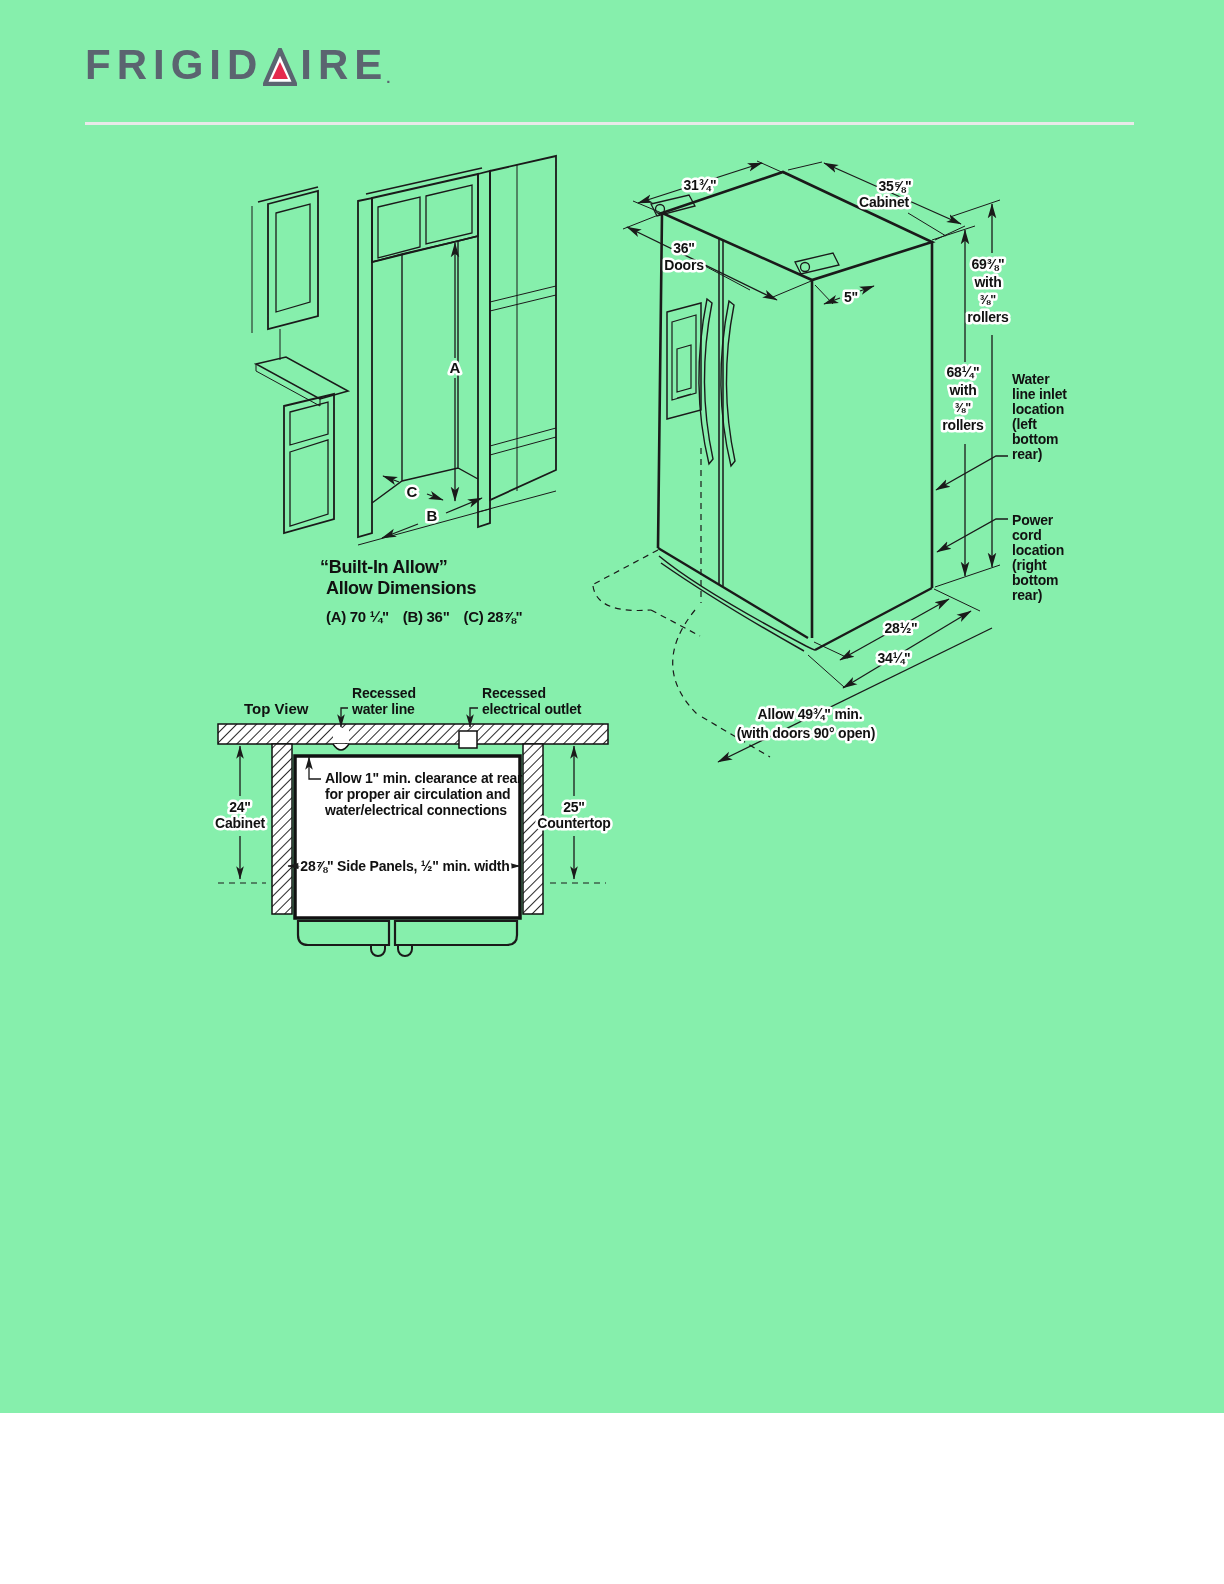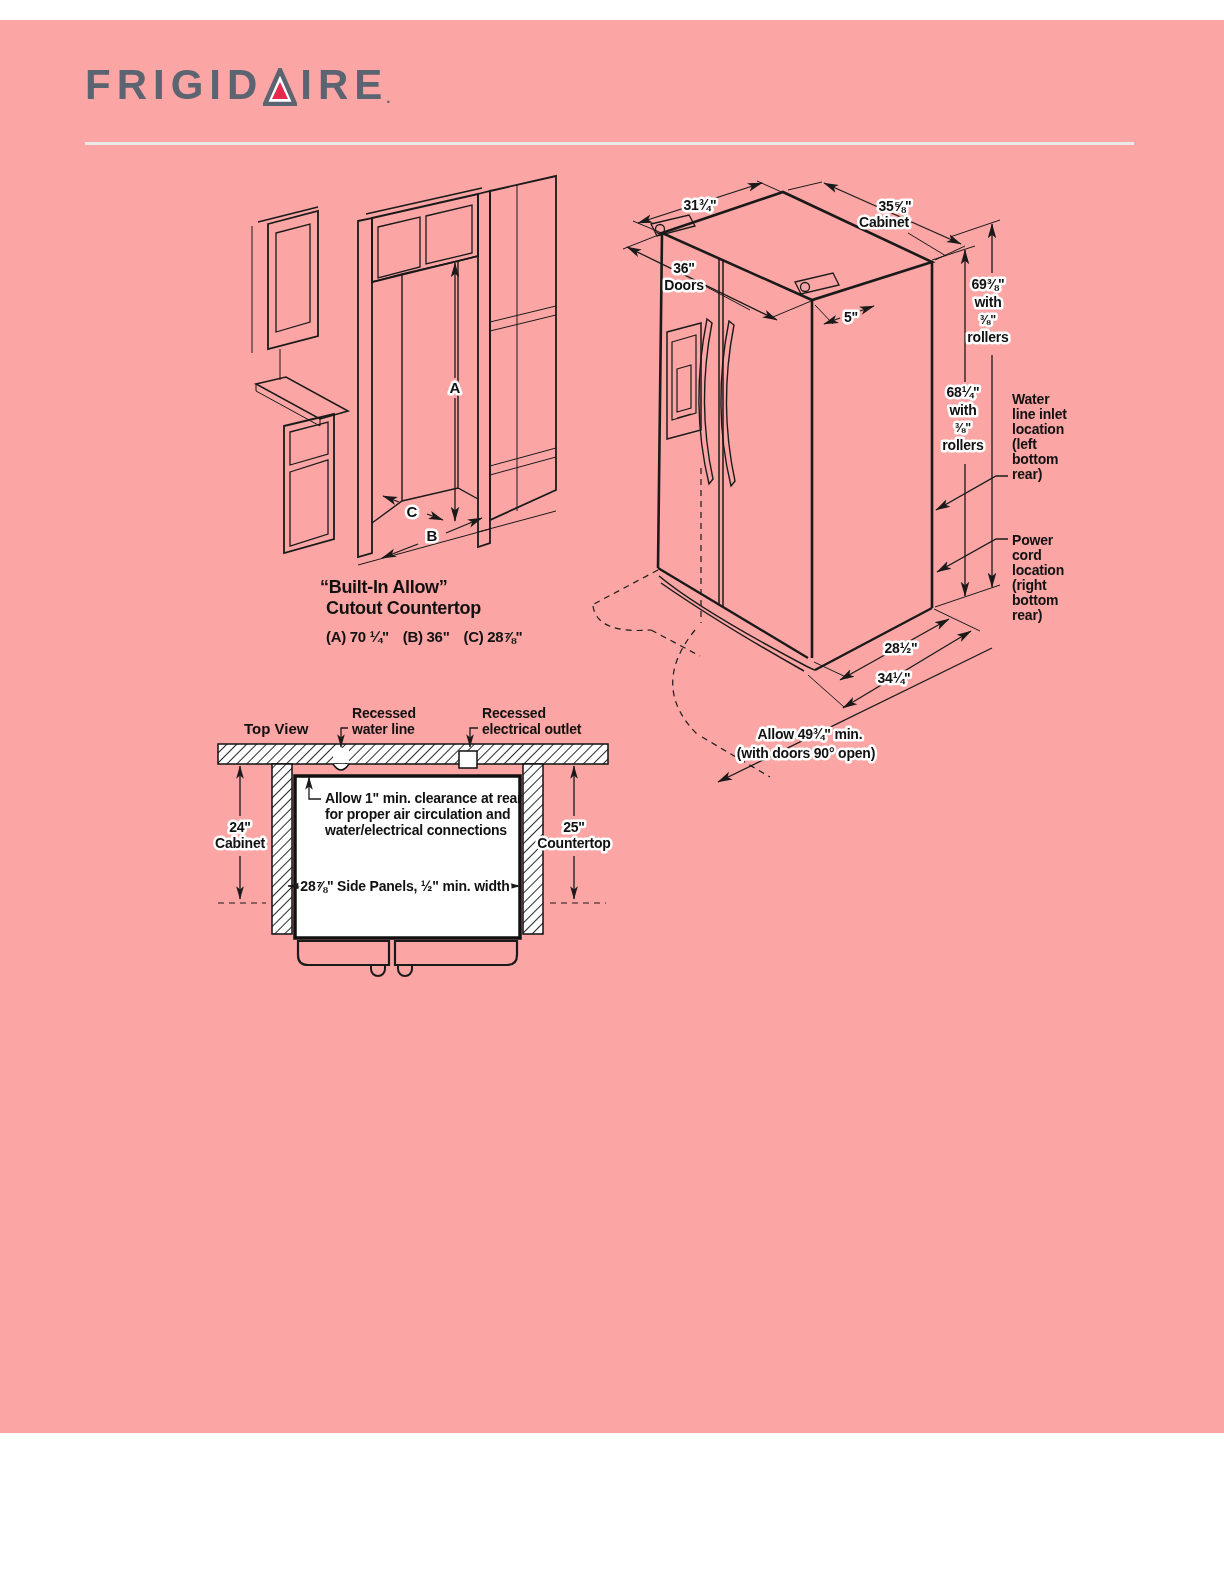--- a/index.html
+++ b/index.html
@@ -1,17 +1,17 @@
 <!DOCTYPE html>
 <html><head>
 <meta charset="utf-8">
 <style>
   html,body{margin:0;padding:0;background:#fff;}
-  .page{position:relative;width:1224px;height:1413px;background:#fca5a5;overflow:hidden;
-        font-family:"Liberation Sans","DejaVu Sans",sans-serif;margin-top:20px;}
+  .page{position:relative;width:1224px;height:1413px;background:#86efac;overflow:hidden;
+        font-family:"Liberation Sans","DejaVu Sans",sans-serif;}
   
   .logo{position:absolute;left:85px;top:46px;display:flex;align-items:flex-end;
         color:#5b6470;font-weight:bold;font-size:42px;letter-spacing:6px;line-height:0.92;}
   .logo .tri{margin:0 3px -1px 0;}
   .logo .mark{font-size:15px;letter-spacing:0;margin-left:-2px;}
   .rule{position:absolute;left:85px;top:122px;width:1049px;height:3px;background:#e9e9e9;}
   
   .builtin{position:absolute;left:320px;top:557px;width:240px;color:#111;}
   .builtin .t1{font-weight:bold;font-size:18px;letter-spacing:-0.3px;}
   .builtin .t2{font-weight:bold;font-size:18px;letter-spacing:-0.3px;margin-left:6px;}
@@ -84,21 +84,21 @@
       <path class="dim" d="M418,524 L382,538" marker-end="url(#ac)"></path>
       <path class="dim" d="M446,513 L482,498" marker-end="url(#ac)"></path>
     </g>
     <text class="t15 halo" x="455" y="373" text-anchor="middle">A</text>
     <text class="t15 halo" x="412" y="497" text-anchor="middle">C</text>
     <text class="t15 halo" x="432" y="521" text-anchor="middle">B</text>
   </svg>
 
   <div class="builtin">
     <div class="t1">“Built-In Allow”</div>
-    <div class="t2">Cutout Countertop</div>
+    <div class="t2">Allow Dimensions</div>
   </div>
   <div class="builtin-dims">
     <span>(A) 70 ¼"</span>
     <span>(B) 36"</span>
     <span>(C) 28⅞"</span>
   </div>
 
   <svg style="left:585px;top:148px" width="490" height="640" viewBox="585 148 490 640">
     <defs>
       <marker id="af" viewBox="0 0 12 9" refX="11" refY="4.5" markerWidth="12" markerHeight="9" orient="auto-start-reverse">

